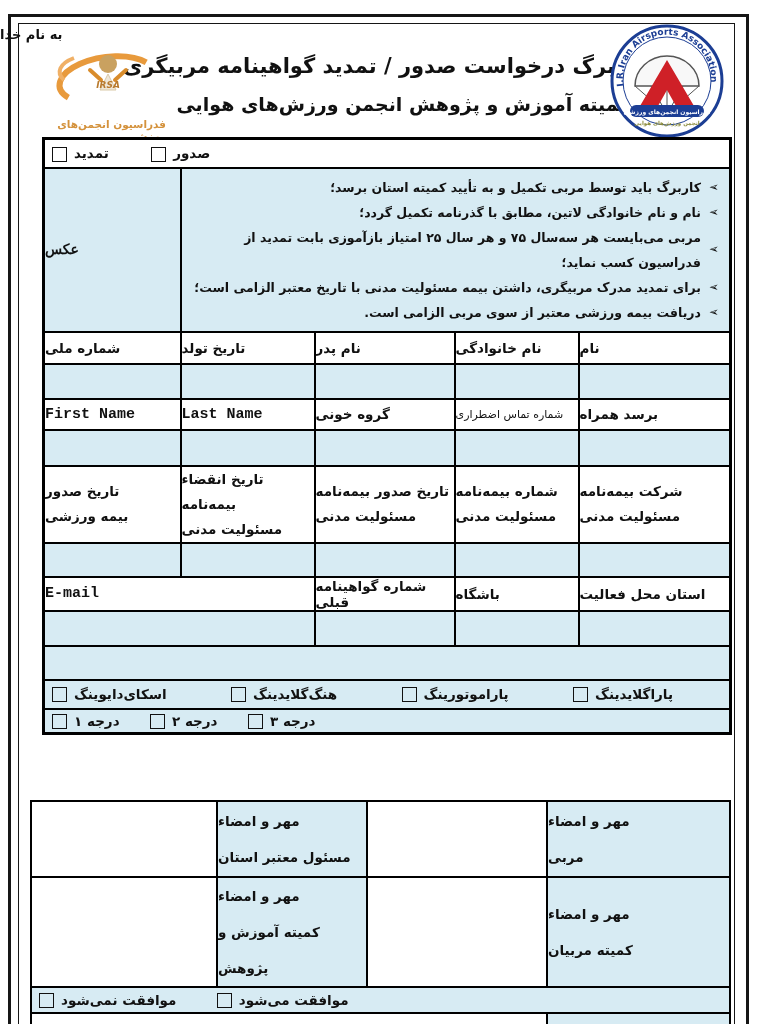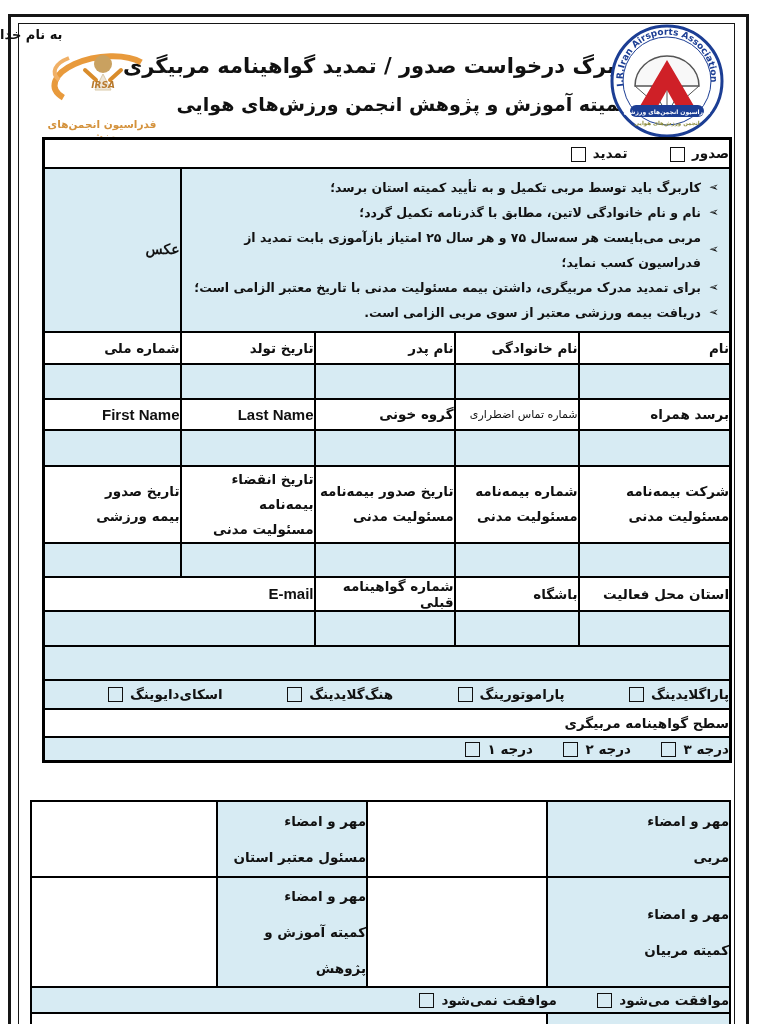--- a/index.html
+++ b/index.html
@@ -10,31 +10,31 @@
     color:#111;
   }
   .frame-outer{position:absolute;left:8px;top:14px;width:735px;height:1080px;border:3.5px solid #161616;}
   .frame-inner{position:absolute;left:18px;top:23px;width:715px;height:1060px;border:1.5px solid #161616;}
 
   
   .bismillah{position:absolute;left:0;top:27px;width:770px;text-align:left;font-size:13px;font-weight:bold;}
   .title{position:absolute;left:0;top:54px;width:770px;text-align:center;font-size:21px;font-weight:bold;direction:rtl;}
   .subtitle{position:absolute;left:18px;top:93px;width:770px;text-align:center;font-size:19px;font-weight:bold;direction:rtl;}
 
-  .logo-left{position:absolute;left:38px;top:40px;width:128px;text-align:center;}
+  .logo-left{position:absolute;left:38px;top:40px;width:128px;text-align:right;}
   .logo-left .cap{font-size:10.5px;font-weight:bold;color:#d4923c;margin-top:-2px;direction:rtl;}
   .logo-right{position:absolute;left:610px;top:24px;width:114px;height:114px;}
 
   
   table{border-collapse:collapse;direction:rtl;table-layout:fixed;}
-  td{border:2px solid #000;padding:0;font-size:13.5px;font-weight:bold;text-align:right;vertical-align:middle;overflow:hidden;}
+  td{border:2px solid #000;padding:0;font-size:13.5px;font-weight:bold;text-align:left;vertical-align:middle;overflow:hidden;}
   .main-table{position:absolute;left:42px;top:137px;width:687px;border:3px solid #000;}
   .blue{background:#d7ebf3;}
   .white{background:#ffffff;}
-  .latin{font-family:Liberation Sans, sans-serif;font-size:15px;font-weight:bold;direction:ltr;}
+  .latin{font-family:Liberation Mono, monospace;font-size:15px;font-weight:bold;direction:ltr;}
   .small-hdr{font-size:11px;font-weight:normal;}
   .two-line div{line-height:25px;}
 
   .cbx{display:inline-block;width:13px;height:13px;border:1.7px solid #111;background:transparent;vertical-align:middle;margin:0 7px;}
   .opt{white-space:nowrap;margin-top:16px;}
 
   .instr-cell{text-align:right;vertical-align:middle;}
   .instr-list{padding:6px 10px 6px 4px;}
   .instr-item{display:flex;flex-direction:row;align-items:center;gap:8px;direction:rtl;
               font-size:12.5px;font-weight:bold;line-height:25px;}
@@ -219,23 +219,20 @@
       <span class="opt"><span>پاراگلایدینگ</span><span class="cbx"></span></span>
       <span style="display:inline-block;width:48px"></span>
       <span class="opt"><span>پاراموتورینگ</span><span class="cbx"></span></span>
       <span style="display:inline-block;width:48px"></span>
       <span class="opt"><span>هنگ‌گلایدینگ</span><span class="cbx"></span></span>
       <span style="display:inline-block;width:48px"></span>
       <span class="opt"><span>اسکای‌دایوینگ</span><span class="cbx"></span></span>
     </td>
   </tr>
 
-  <tr style="height:28px">
-    <td colspan="5" class="white">سطح گواهینامه مربیگری</td>
-  </tr>
   <tr style="height:25px">
     <td colspan="5" class="blue">
       <span class="opt"><span>درجه ۳</span><span class="cbx"></span></span>
       <span style="display:inline-block;width:14px"></span>
       <span class="opt"><span>درجه ۲</span><span class="cbx"></span></span>
       <span style="display:inline-block;width:14px"></span>
       <span class="opt"><span>درجه ۱</span><span class="cbx"></span></span>
     </td>
   </tr>
 </tbody>

